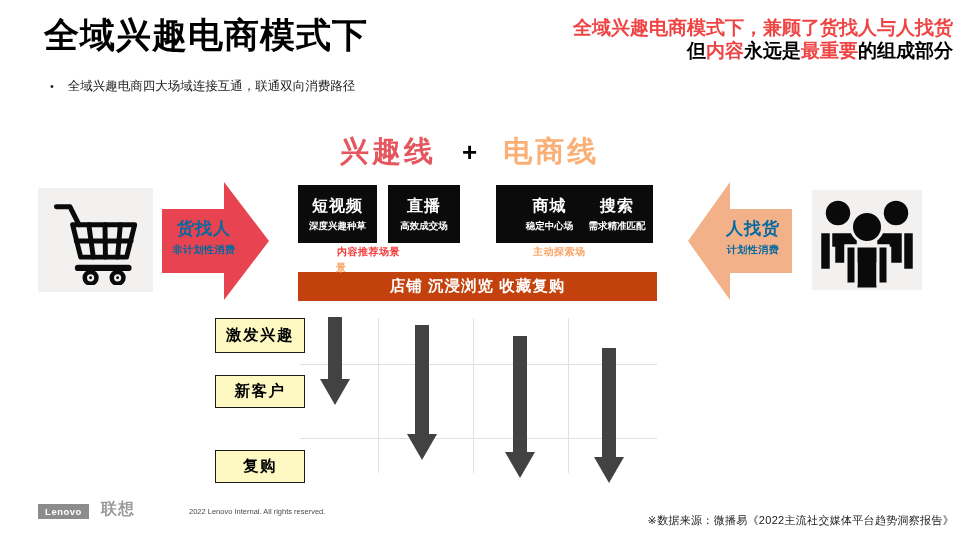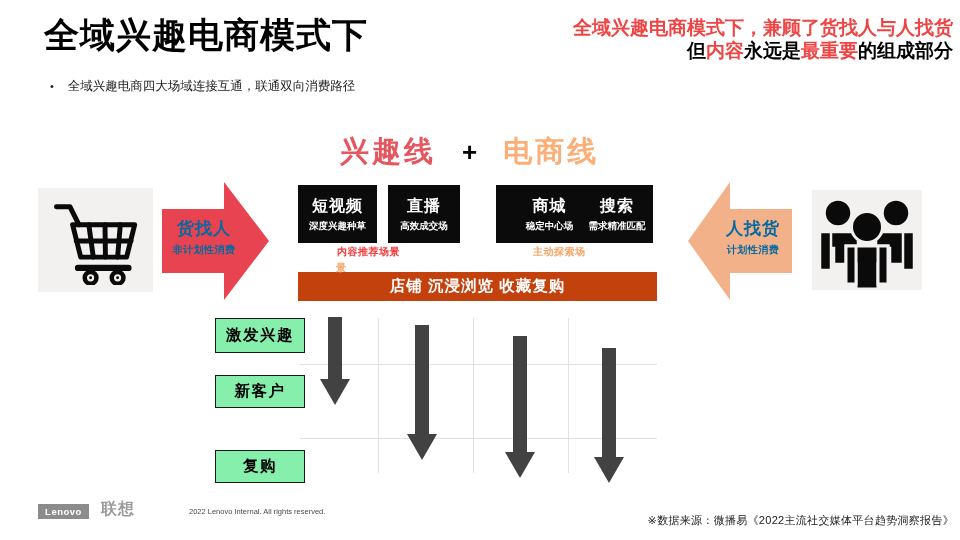--- a/index.html
+++ b/index.html
@@ -59,21 +59,21 @@
   .scene-wrap{left:336px;top:261px;color:#f9a566;z-index:3;}
 
   
   .shop-bar{left:298px;top:272px;width:359px;height:29px;background:#c2410c;display:flex;align-items:center;justify-content:center;z-index:2;}
   .shop-bar span{color:#fff;font-size:15.5px;font-weight:800;letter-spacing:1px;}
 
   
   .gline{background:#e1e1e1;}
 
   
-  .stage{left:215px;width:90px;border:1.5px solid #1a1a1a;background:#86efac;display:flex;align-items:center;justify-content:center;font-size:15.5px;font-weight:600;letter-spacing:1.5px;color:#000;box-sizing:border-box;}
+  .stage{left:215px;width:90px;border:1.5px solid #1a1a1a;background:#fef9c3;display:flex;align-items:center;justify-content:center;font-size:15.5px;font-weight:600;letter-spacing:1.5px;color:#000;box-sizing:border-box;}
   .stage1{top:318px;height:35px;}
   .stage2{top:375px;height:33px;}
   .stage3{top:450px;height:33px;}
 
   
   .logo-box{left:38px;top:504px;width:51px;height:15px;background:#8c8c8c;color:#fff;display:flex;align-items:center;justify-content:center;font-size:9.5px;font-weight:800;letter-spacing:0.5px;}
   .logo-cn{left:101px;top:499px;font-size:16px;font-weight:800;color:#9a9a9a;letter-spacing:1px;}
   .copyright{left:147px;top:507px;font-size:7.5px;color:#4a4a4a;padding-left:42px;}
   .source{right:6px;top:513px;font-size:11px;color:#1a1a1a;letter-spacing:0.3px;}
 </style>

